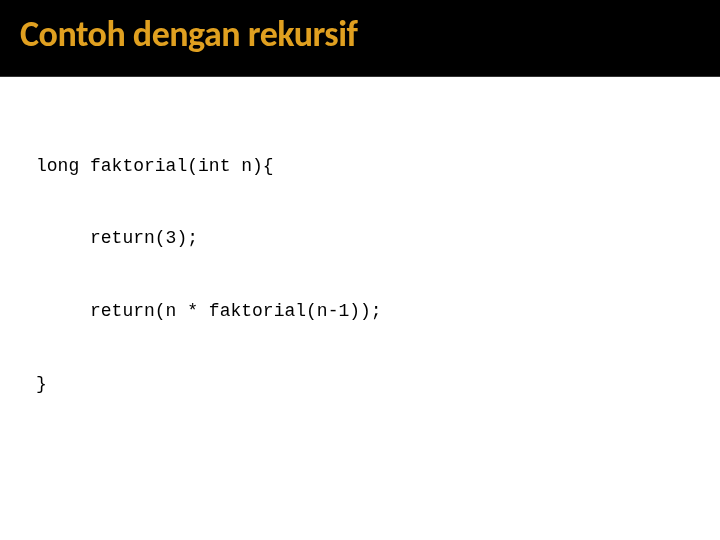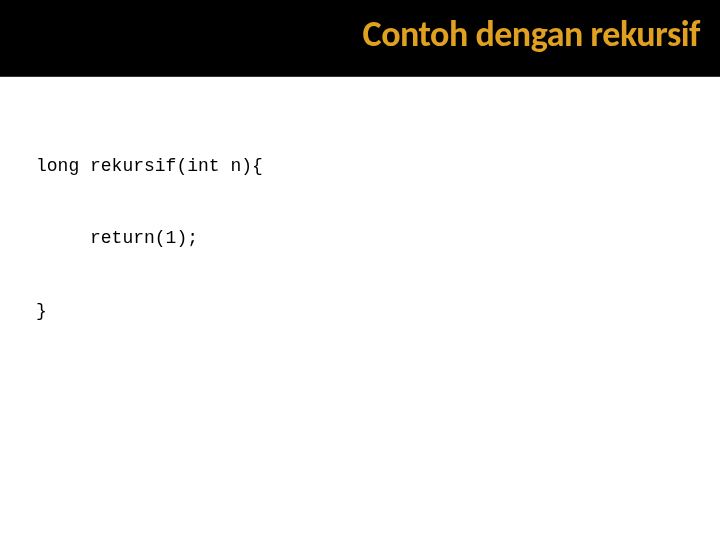--- a/index.html
+++ b/index.html
@@ -5,21 +5,20 @@
   * { margin: 0; padding: 0; box-sizing: border-box; }
   html, body { width: 720px; height: 540px; overflow: hidden; }
   body {
     background: #ffffff;
     font-family: Calibri, 'Segoe UI', Arial, sans-serif;
   }
   .header {
     background: #000000;
     padding: 12px 20px 20px 20px;
     border-bottom: 1px solid #333;
-    text-align: right;
   }
   .title {
     color: #e0a020;
     font-size: 36px;
     font-weight: 600;
     letter-spacing: -0.5px;
   }
   .content {
     padding: 28px 36px;
   }
@@ -33,17 +32,18 @@
 </style>
 </head>
 <body>
 
 <div class="header">
   <div class="title">Contoh dengan rekursif</div>
 </div>
 
 <div class="content">
   <div class="code">
-    <div>long rekursif(int n){</div>
-    <div>     return(1);</div>
+    <div>long faktorial(int n){</div>
+    <div>     return(3);</div>
+    <div>     return(n * faktorial(n-1));</div>
     <div>}</div>
   </div>
 </div>
 
 </body></html>

